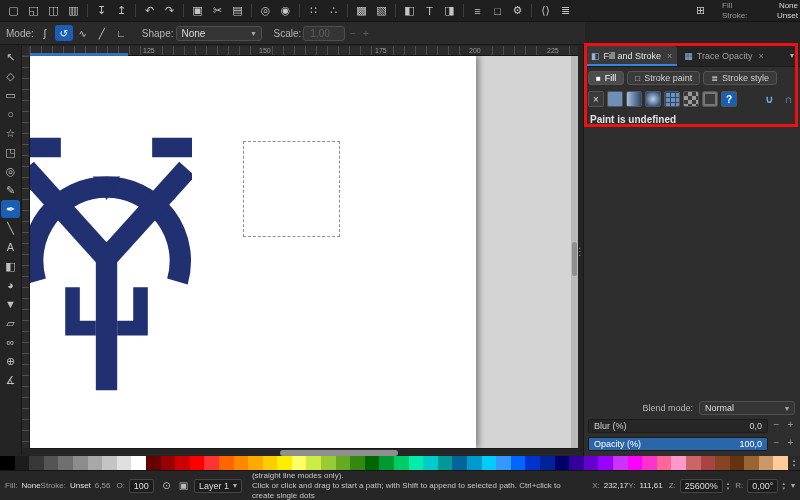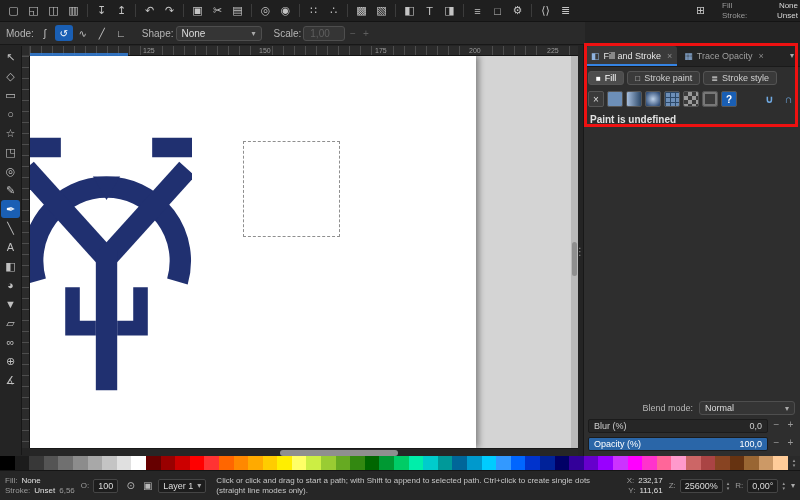--- a/index.html
+++ b/index.html
@@ -87,21 +87,21 @@
 .bar{flex:1;height:14px;border:1px solid #1b1b1b;background:#262626;border-radius:2px;display:flex;align-items:center;justify-content:space-between;padding:0 5px;color:#cfcfcf}
 .opacity-bar{background:#2a66a8;color:#fff}
 
 
 .palette{position:absolute;left:0;top:456px;width:788px;height:14px;display:flex;background:#1d1d1d}
 .swatch{flex:1 1 auto;height:14px}
 .palette-scroll{position:absolute;right:0;top:456px;width:12px;height:14px;display:flex;flex-direction:column;align-items:center;justify-content:center;background:#2a2a2a;color:#999;font-size:5px;line-height:5px}
 
 
 .status-bar{position:absolute;left:0;top:470px;width:100%;height:30px;background:#262626;border-top:1px solid #151515;display:flex;align-items:center;gap:6px;padding:0 5px;font-size:8px}
-.sb-col{display:flex;flex-direction:column;justify-content:center;line-height:10px}
+.sb-col{display:flex;flex-direction:row;justify-content:center;line-height:10px}
 .sb-row{display:flex;gap:4px;align-items:center}
 .sb-lab{color:#9b9b9b}
 .sb-val{color:#e0e0e0}
 .sb-box{background:#1d1d1d;border:1px solid #454545;border-radius:2px;padding:0 4px;height:14px;display:flex;align-items:center;gap:4px;color:#ddd;font-size:9px}
 .spin-col{display:flex;flex-direction:column;justify-content:center;font-size:5px;line-height:5px;color:#999}
 .sb-msg{flex:1;line-height:10px;color:#c6c6c6;margin:0 4px}
 .sb-icon{width:13px;height:13px;display:flex;align-items:center;justify-content:center;color:#b9b9b9;font-size:10px}
 
 
 .annotation{position:absolute;left:584px;top:43px;width:214px;height:84px;border:3px solid var(--annot);z-index:99;pointer-events:none}
@@ -396,22 +396,22 @@
     </div>
     <div class="sb-row">
       <span class="sb-icon">⊙</span>
       <span class="sb-icon">▣</span>
       <span class="sb-box">
         <span>Layer 1</span>
         <span class="chev">▾</span>
       </span>
     </div>
     <div class="sb-msg">
+      <div>(straight line modes only).</div>
       <div>Click or click and drag to start a path; with Shift to append to selected path. Ctrl+click to create single dots</div>
-      <div>(straight line modes only).</div>
     </div>
     <div class="sb-col" style="text-align:right">
       <div class="sb-row" style="justify-content:flex-end">
         <span class="sb-lab">X:</span>
         <span class="sb-val">232,17</span>
       </div>
       <div class="sb-row" style="justify-content:flex-end">
         <span class="sb-lab">Y:</span>
         <span class="sb-val">111,61</span>
       </div>

